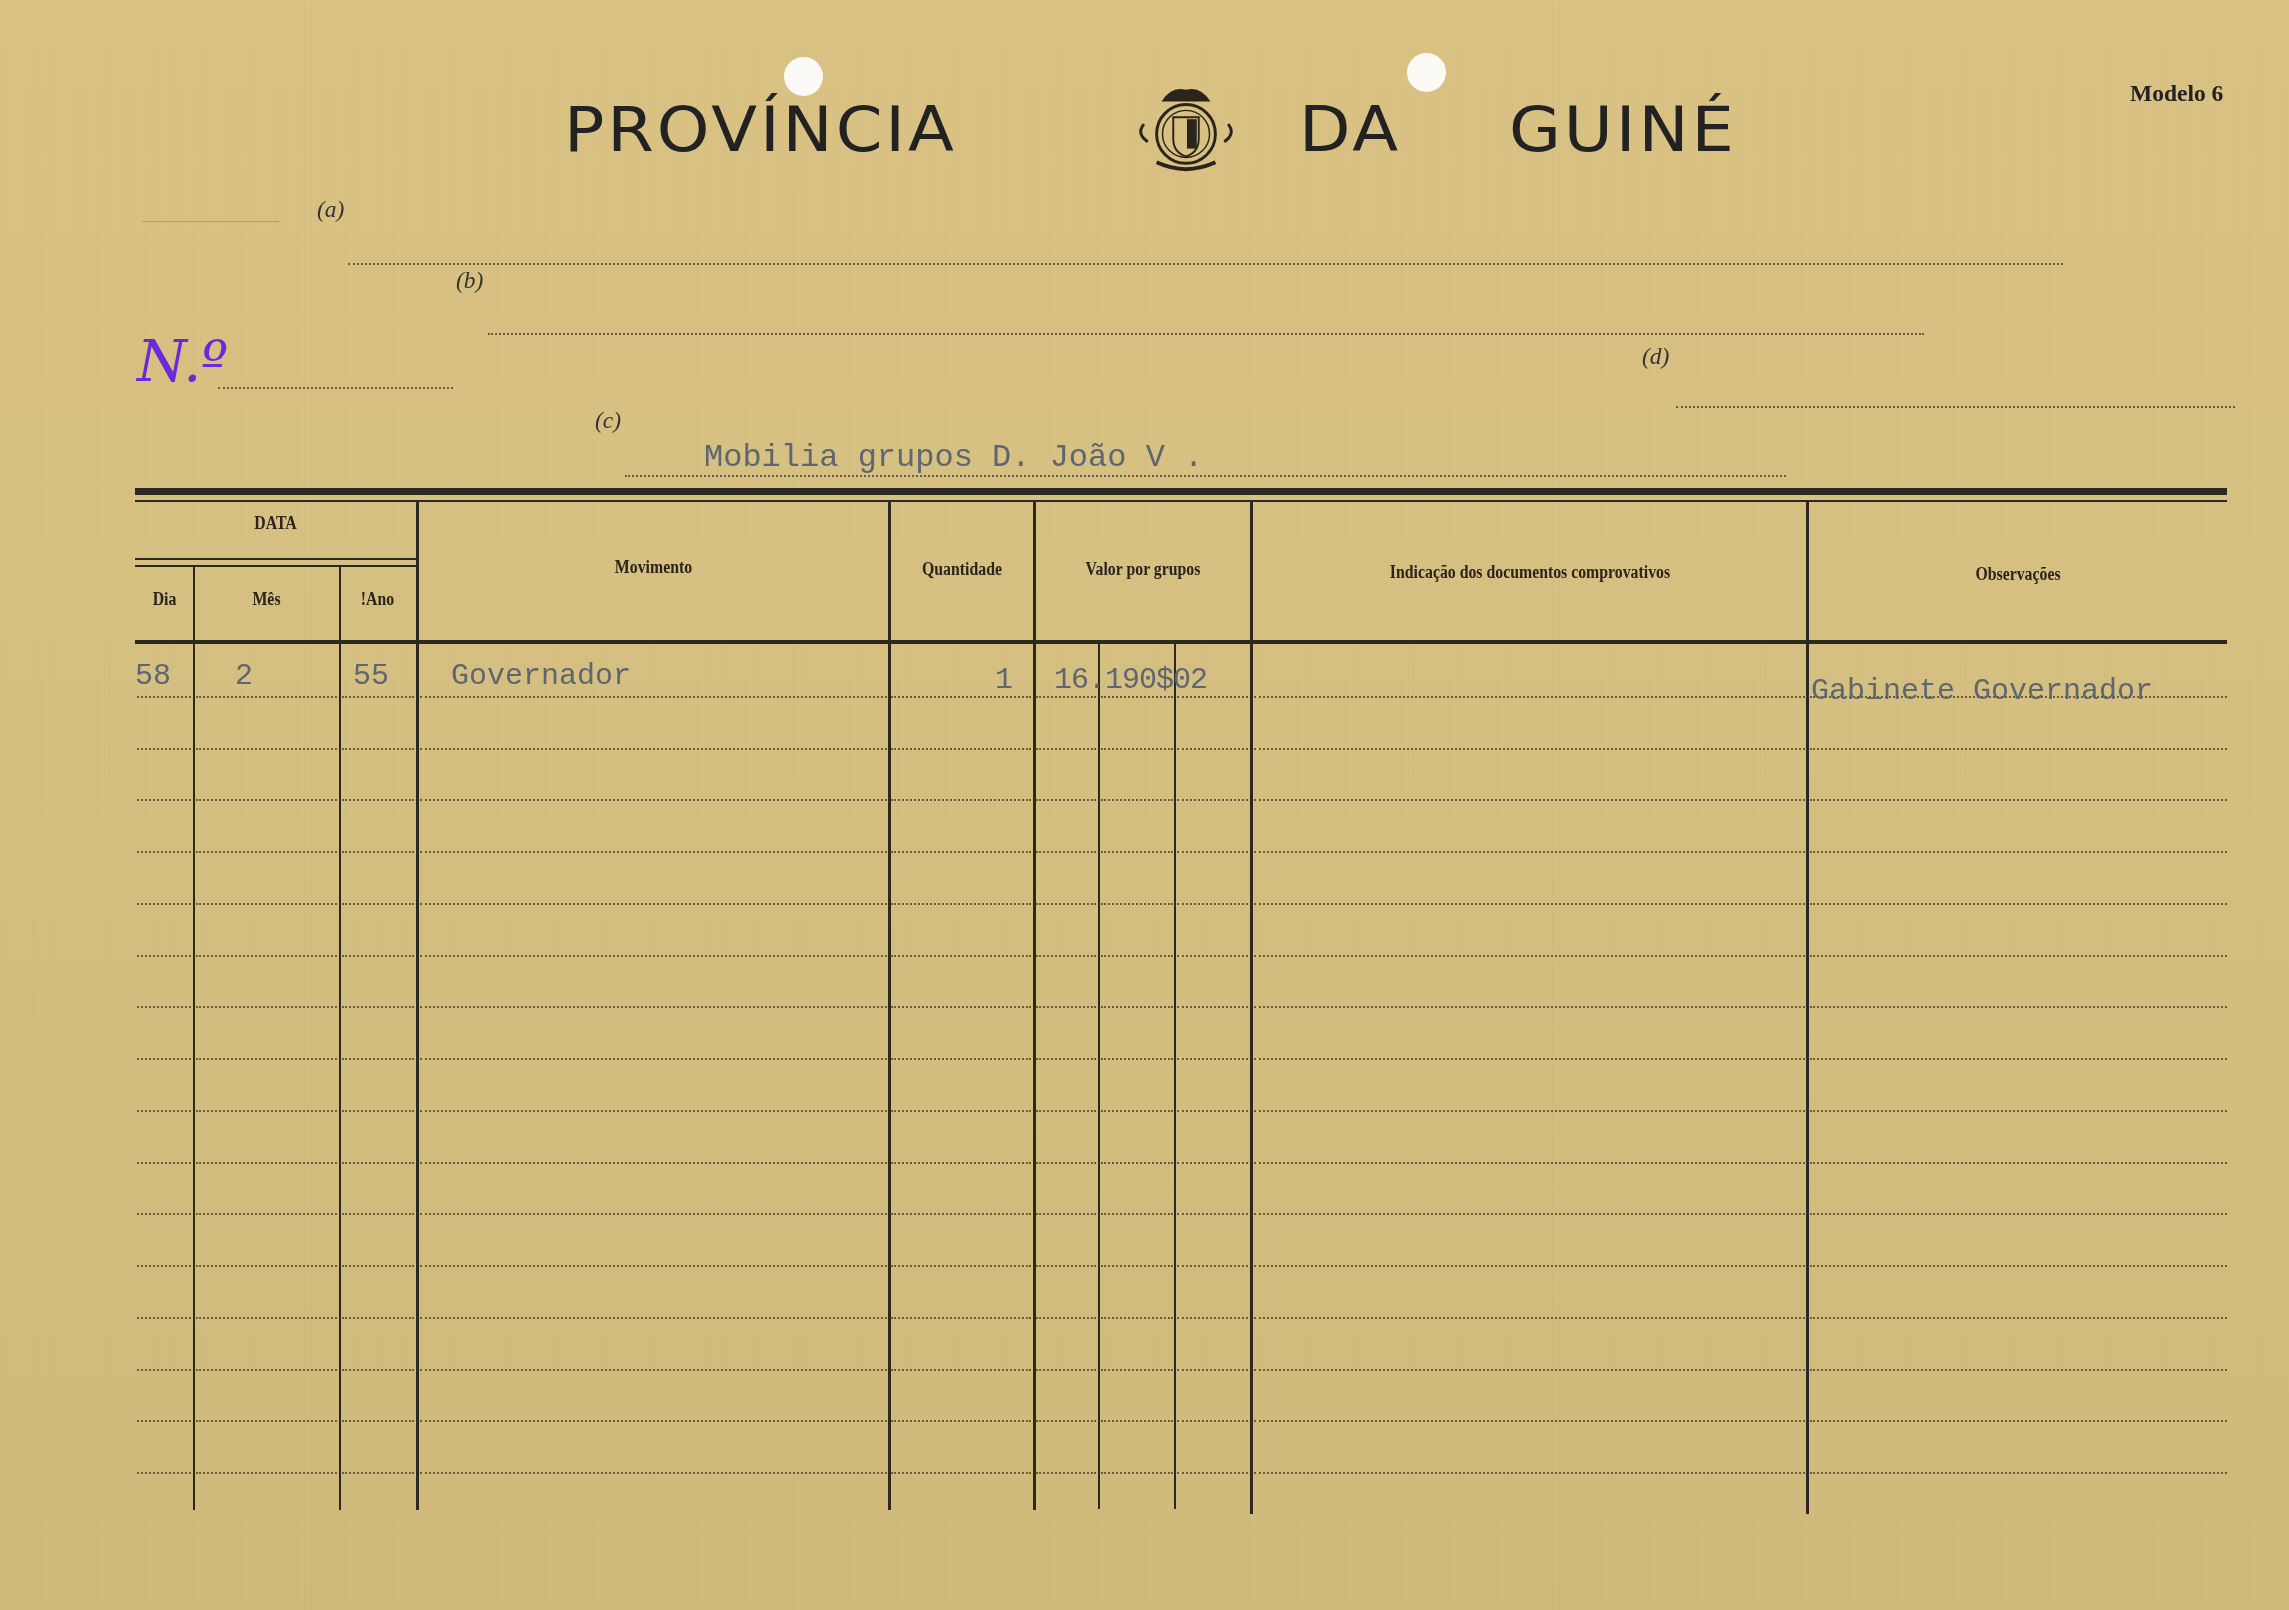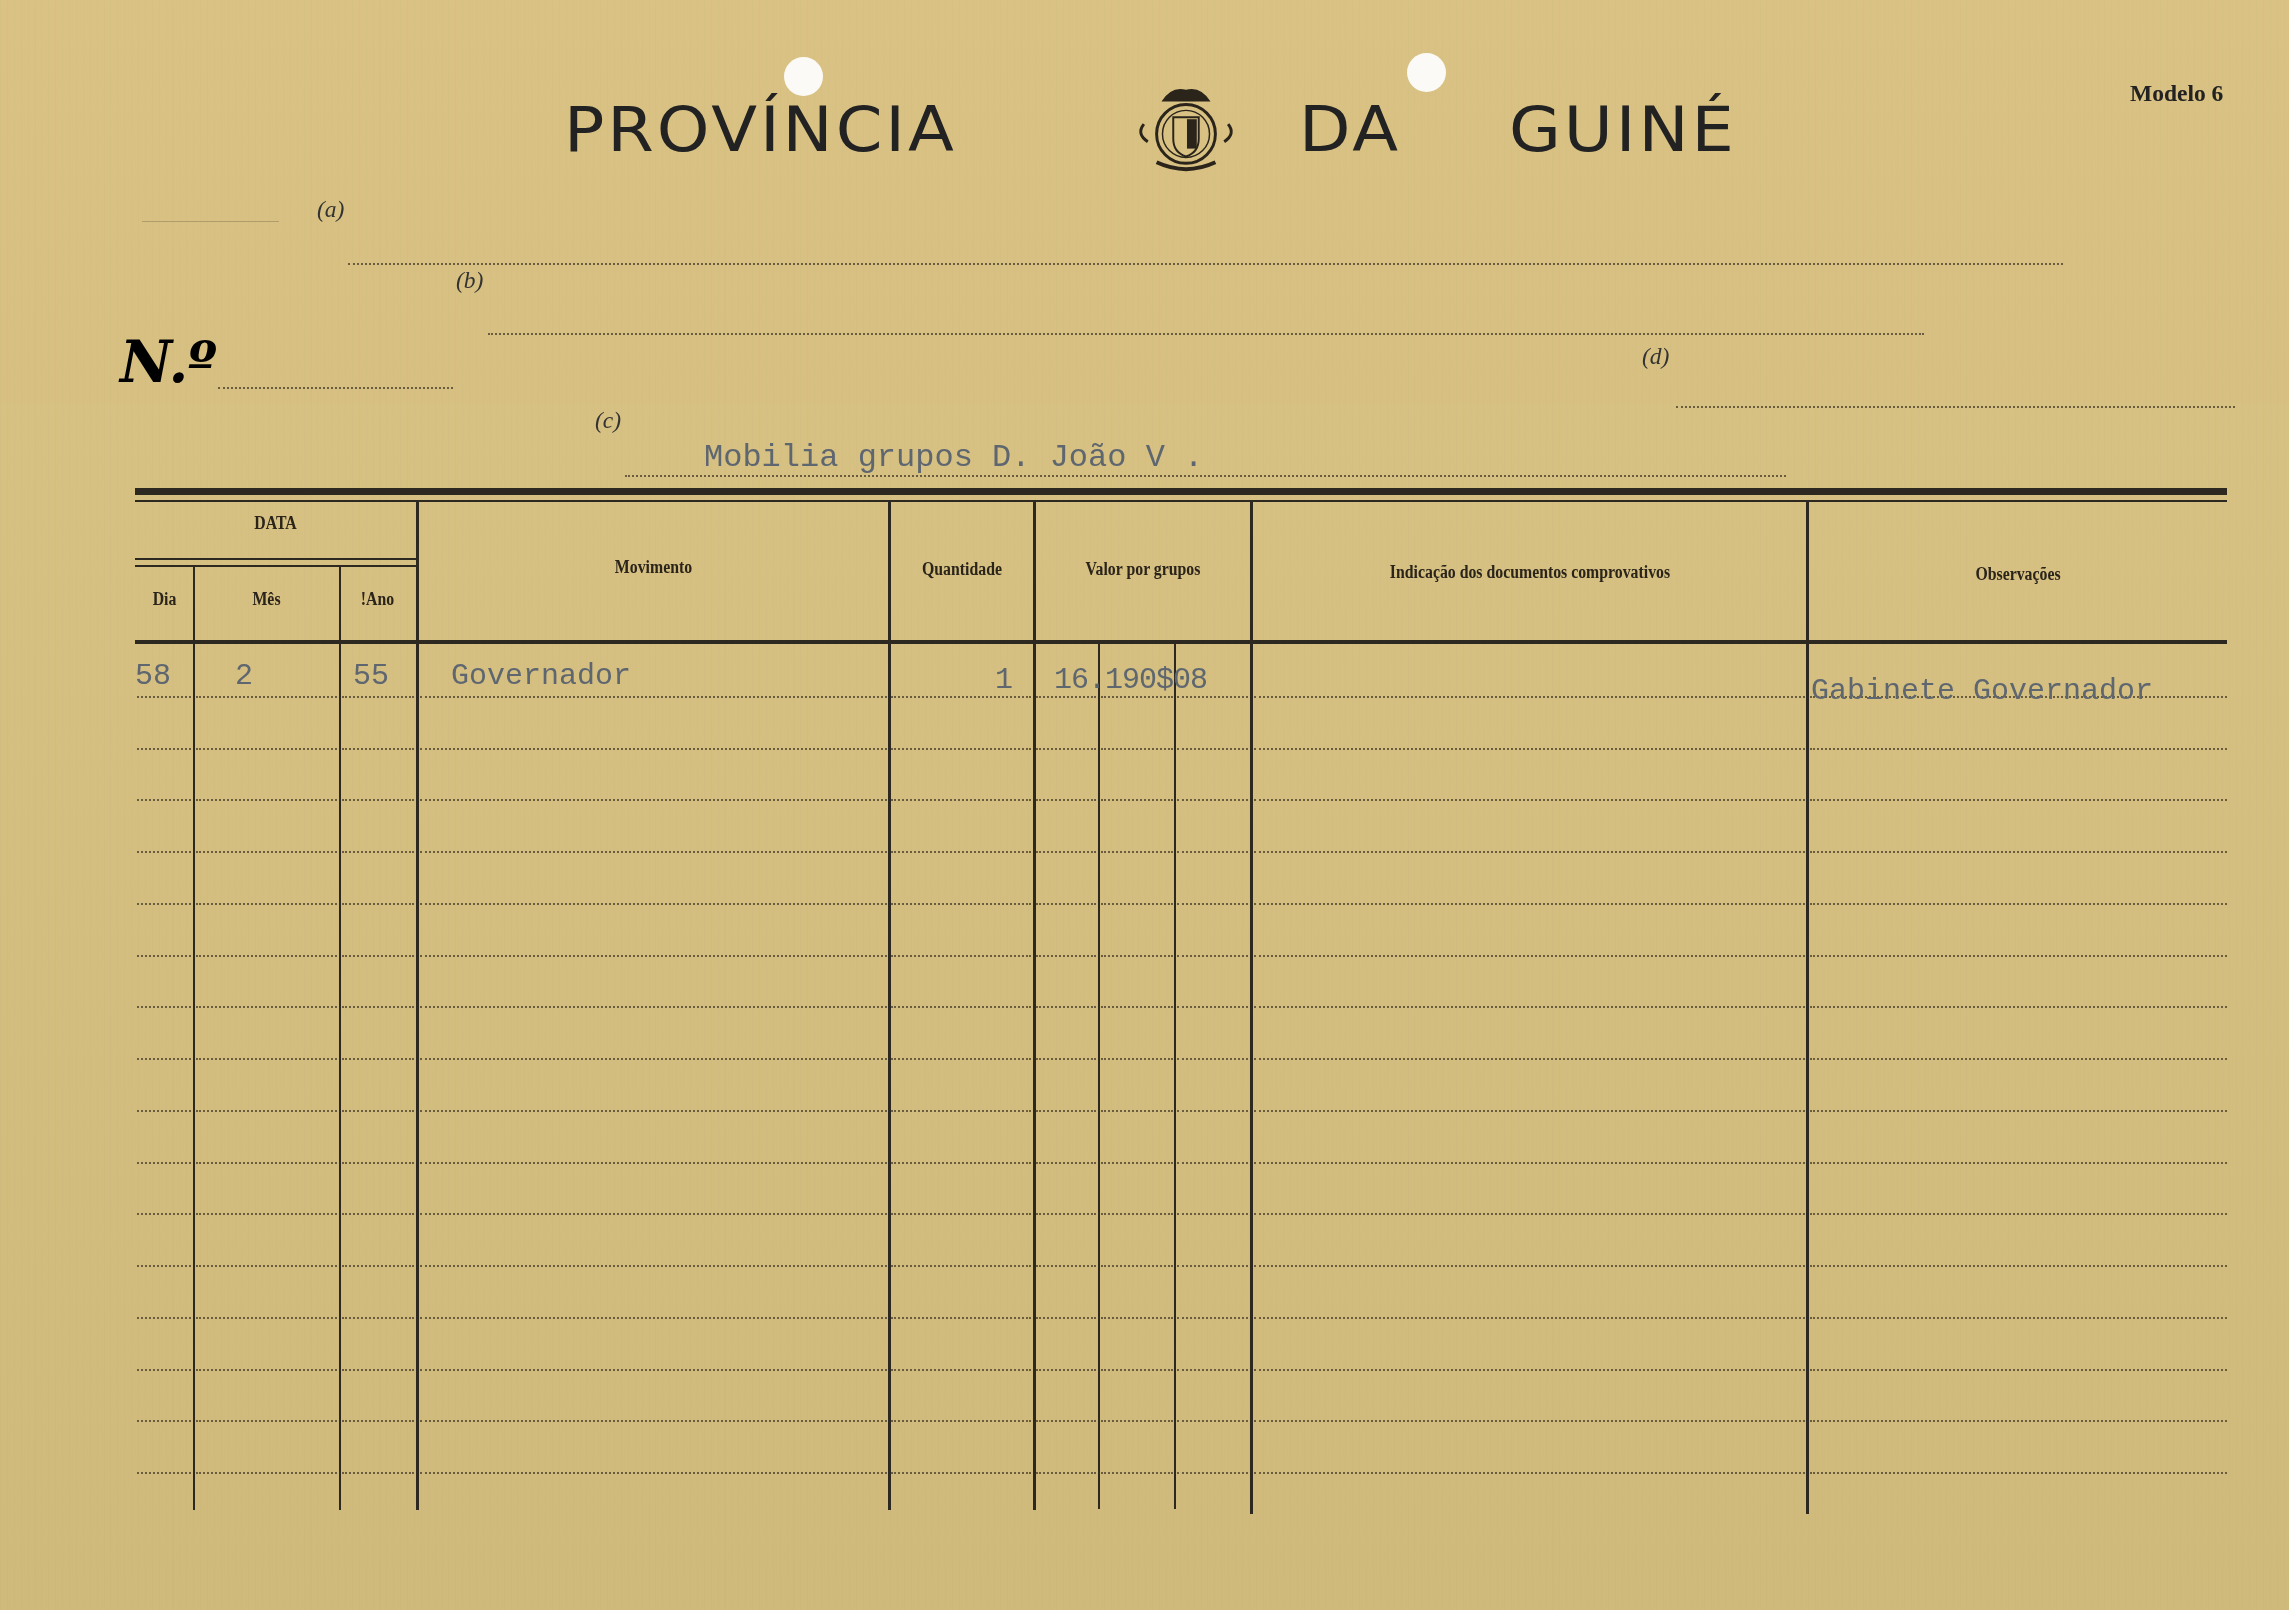--- a/index.html
+++ b/index.html
@@ -21,21 +21,21 @@
   .modelo { position: absolute; top: 80px; left: 2130px; font-family: "Liberation Serif", serif; font-weight: bold; font-size: 23.5px; color: #222; }
   .marker { position: absolute; font-family: "Liberation Serif", serif; font-style: italic; font-size: 23.5px; color: #333; }
   .dotline { position: absolute; height: 0; border-top: 2px dotted #6a5c3e; }
   .typed { position: absolute; font-family: "Liberation Mono", monospace; color: #5e6670; }
   .thick { position: absolute; background: #2d2820; }
   .vline { position: absolute; width: 2.9px; background: #2d2820; }
   .vline.thin { width: 2px; }
   .hdr { position: absolute; font-family: "Liberation Serif", serif; font-weight: bold; font-size: 18.6px; color: #2a241a; text-align: center; transform: scaleX(0.85); }
   .cell-text { position: absolute; font-family: "Liberation Mono", monospace; font-size: 30px; color: #5e6670; white-space: nowrap; }
   .crest { position: absolute; left: 1132px; top: 80px; width: 108px; height: 98px; }
-  .no-sign { position: absolute; left: 120px; top: 328px; font-family: "DejaVu Serif", serif; font-style: italic; font-size: 57px; color: #000000; font-weight: bold; }
+  .no-sign { position: absolute; left: 137px; top: 328px; font-family: "DejaVu Serif", serif; font-style: italic; font-size: 57px; color: #6d28d9; }
 </style>
 </head>
 <body>
 
 <div class="hole" style="left:784px;top:57px;"></div>
 <div class="hole" style="left:1407px;top:53px;"></div>
 
 <div class="title-word" style="left:564px;">PROVÍNCIA</div>
 <div class="crest">
   <svg width="108" height="98" viewBox="0 0 110 100">
@@ -257,17 +257,17 @@
     <div class="dotline" style="left: 1254px; width: 551px; top: 1472px;"></div>
     <div class="dotline" style="left: 1810px; width: 417px; top: 1472px;"></div>
   </div>
 
 <div>
   <div class="cell-text" style="left:135px;top:659px;">58</div>
   <div class="cell-text" style="left:235px;top:659px;">2</div>
   <div class="cell-text" style="left:353px;top:659px;">55</div>
   <div class="cell-text" style="left:451px;top:659px;">Governador</div>
   <div class="cell-text" style="left:995px;top:663px;">1</div>
-  <div class="cell-text" style="left:1054px;top:663px;letter-spacing:-1px;">16.190$08</div>
+  <div class="cell-text" style="left:1054px;top:663px;letter-spacing:-1px;">16.190$02</div>
   <div class="cell-text" style="left:1264px;top:663px;"></div>
   <div class="cell-text" style="left:1811px;top:674px;">Gabinete Governador</div>
 </div>
 
 
 </body></html>

